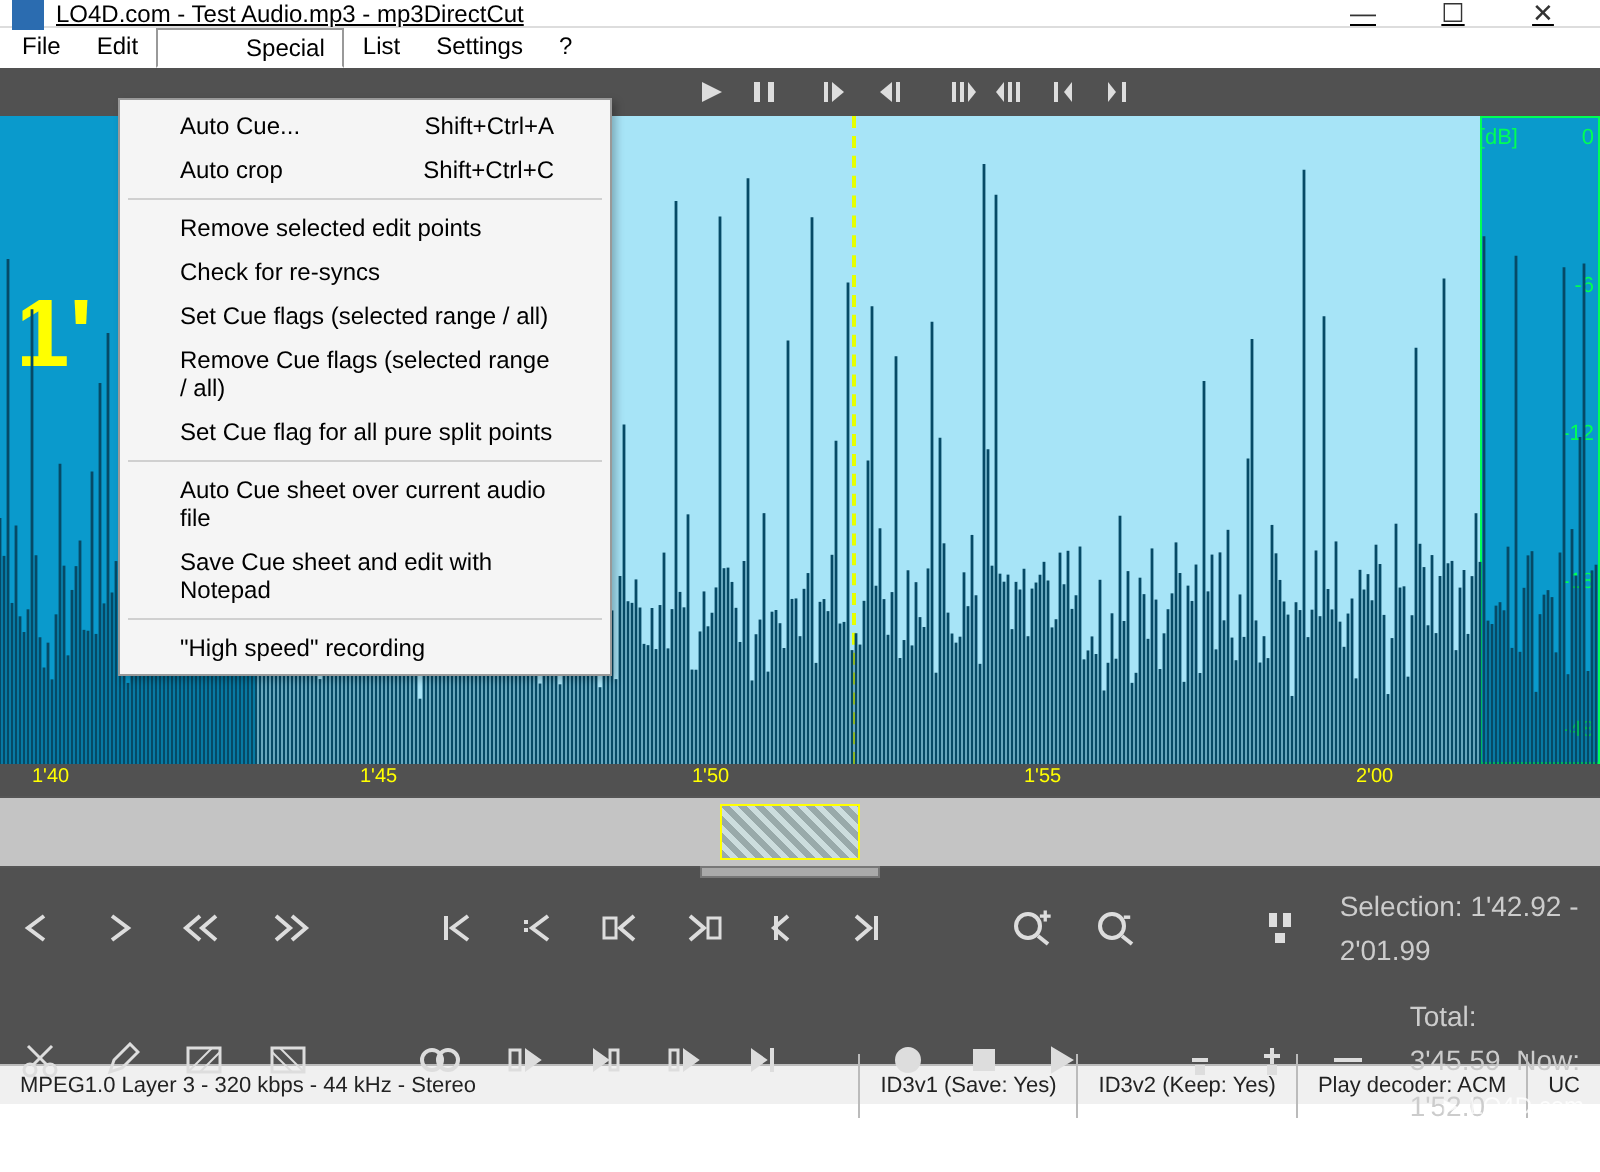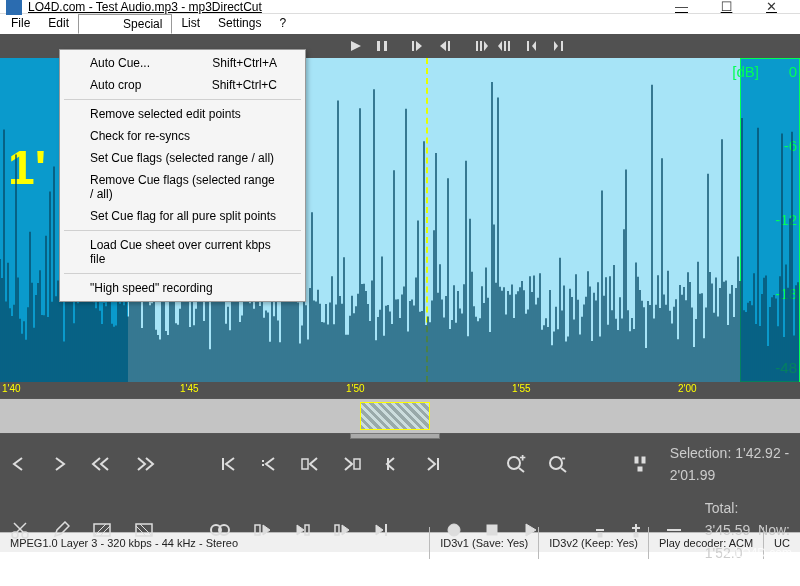--- a/index.html
+++ b/index.html
@@ -27,21 +27,21 @@
 .tb-btn { width: 24px; height: 20px; display: flex; align-items: center; justify-content: center; }
 .tb-btn svg { width: 16px; height: 14px; }
 .tb-sep { width: 8px; }
 
 
 .waveform { position: relative; height: 324px; background: #0a9acc; overflow: hidden; }
 .wave-sel { position: absolute; top: 0; bottom: 0; background: #a7e4f7; }
 .cursor { position: absolute; top: 0; bottom: 0; border-left: 2px dashed #e6ff00; }
 .big-one { position: absolute; left: 8px; top: 82px; font-size: 48px; font-weight: bold; color: #ffff00; }
 .meter { position: absolute; right: 0; top: 0; bottom: 0; width: 60px; border: 1px solid #00ff55; }
-.meter-lbl { position: absolute; right: 2px; color: #00ff55; font-size: 15px; }
+.meter-lbl { position: absolute; right: 2px; color: #00ff55; font-size: 11px; }
 
 
 .ruler { height: 16px; background: #515151; position: relative; font-size: 10px; color: #ffff00; }
 .ruler span { position: absolute; top: 1px; }
 
 
 .overview { height: 36px; background: #c4c4c4; position: relative; border-top:1px solid #555; border-bottom:1px solid #555;}
 .ov-sel { position: absolute; top: 3px; bottom: 3px; border: 1px solid #ffff00; background: repeating-linear-gradient(45deg,#9aa,#9aa 3px,#cdd 3px,#cdd 6px); }
 .ov-handle { position: absolute; bottom: -6px; height: 6px; background: #aaa; border:1px solid #777;}
 
@@ -548,21 +548,21 @@
       <line x1="788" y1="324" x2="788" y2="229.7624314128944" stroke="#064a66" stroke-width="1.4"></line>
       <line x1="790" y1="324" x2="790" y2="160.4897119341564" stroke="#064a66" stroke-width="1.4"></line>
       <line x1="792" y1="324" x2="792" y2="73.74691358024691" stroke="#064a66" stroke-width="1.4"></line>
       <line x1="794" y1="324" x2="794" y2="277.4900548696845" stroke="#064a66" stroke-width="1.4"></line>
       <line x1="796" y1="324" x2="796" y2="227.19555898491083" stroke="#064a66" stroke-width="1.4"></line>
       <line x1="798" y1="324" x2="798" y2="224.35476680384087" stroke="#064a66" stroke-width="1.4"></line>
     </svg>
 </div>
 
 <div class="ruler">
-  <span style="left:2px">1'40</span>
+  <span style="left:16px">1'40</span>
   <span style="left:180px">1'45</span>
   <span style="left:346px">1'50</span>
   <span style="left:512px">1'55</span>
   <span style="left:678px">2'00</span>
 </div>
 
 <div class="overview">
   <div class="ov-sel" style="left:360px; width:70px;"></div>
   <div class="ov-handle" style="left:350px; width:90px;"></div>
 </div>
@@ -784,21 +784,24 @@
       <span>Set Cue flags (selected range / all)</span>
     </div>
   <div class="dd-item">
       <span>Remove Cue flags (selected range / all)</span>
     </div>
   <div class="dd-item">
       <span>Set Cue flag for all pure split points</span>
     </div>
   <div class="dd-sep"></div>
   <div class="dd-item">
-      <span>Load Cue sheet over current kbps file</span>
+      <span>Auto Cue sheet over current audio file</span>
+    </div>
+  <div class="dd-item">
+      <span>Save Cue sheet and edit with Notepad</span>
     </div>
   <div class="dd-sep"></div>
   <div class="dd-item">
       <span>"High speed" recording</span>
     </div>
 </div>
 
 <div class="watermark">► LO4D.com</div>
 
 </body></html>

